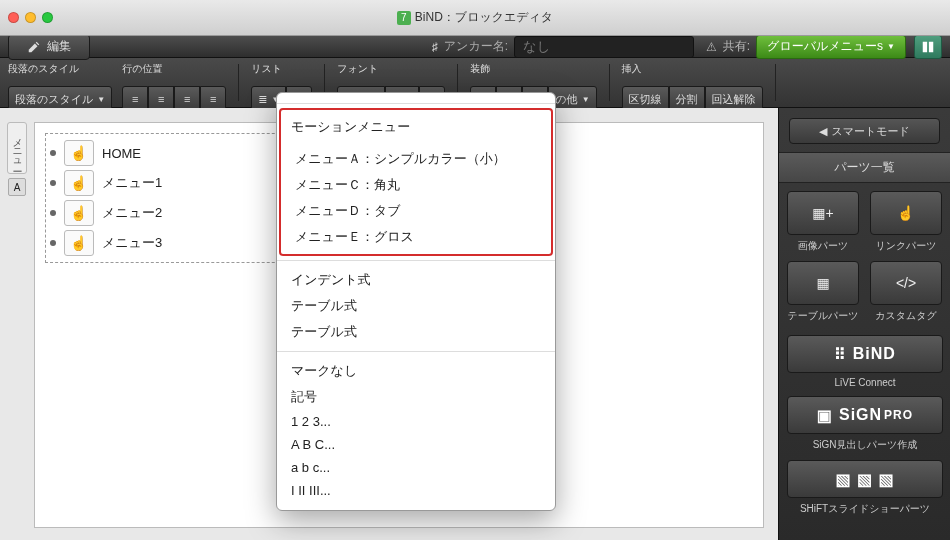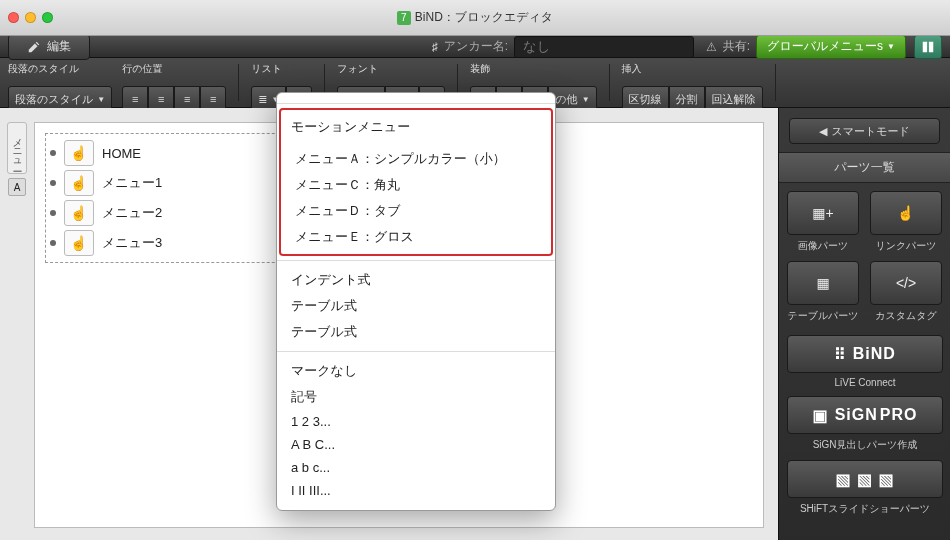--- a/index.html
+++ b/index.html
@@ -272,21 +272,21 @@
       <div class="pic">
           <span style="margin-right:6px;">⠿</span>
           <span>BiND</span>
         </div>
       <div class="plabel">LiVE Connect</div>
     </div>
     <div class="widepart">
       <div class="pic">
           <span style="margin-right:6px;">▣</span>
           <span>SiGN</span>
-          <span style="font-size:16px;margin-left:2px;">PRO</span>
+          <span style="font-size:12px;margin-left:2px;">PRO</span>
         </div>
       <div class="plabel">SiGN見出しパーツ作成</div>
     </div>
     <div class="widepart">
       <div class="pic">
           <span>▧ ▧ ▧</span>
         </div>
       <div class="plabel">SHiFTスライドショーパーツ</div>
     </div>
   </div>

